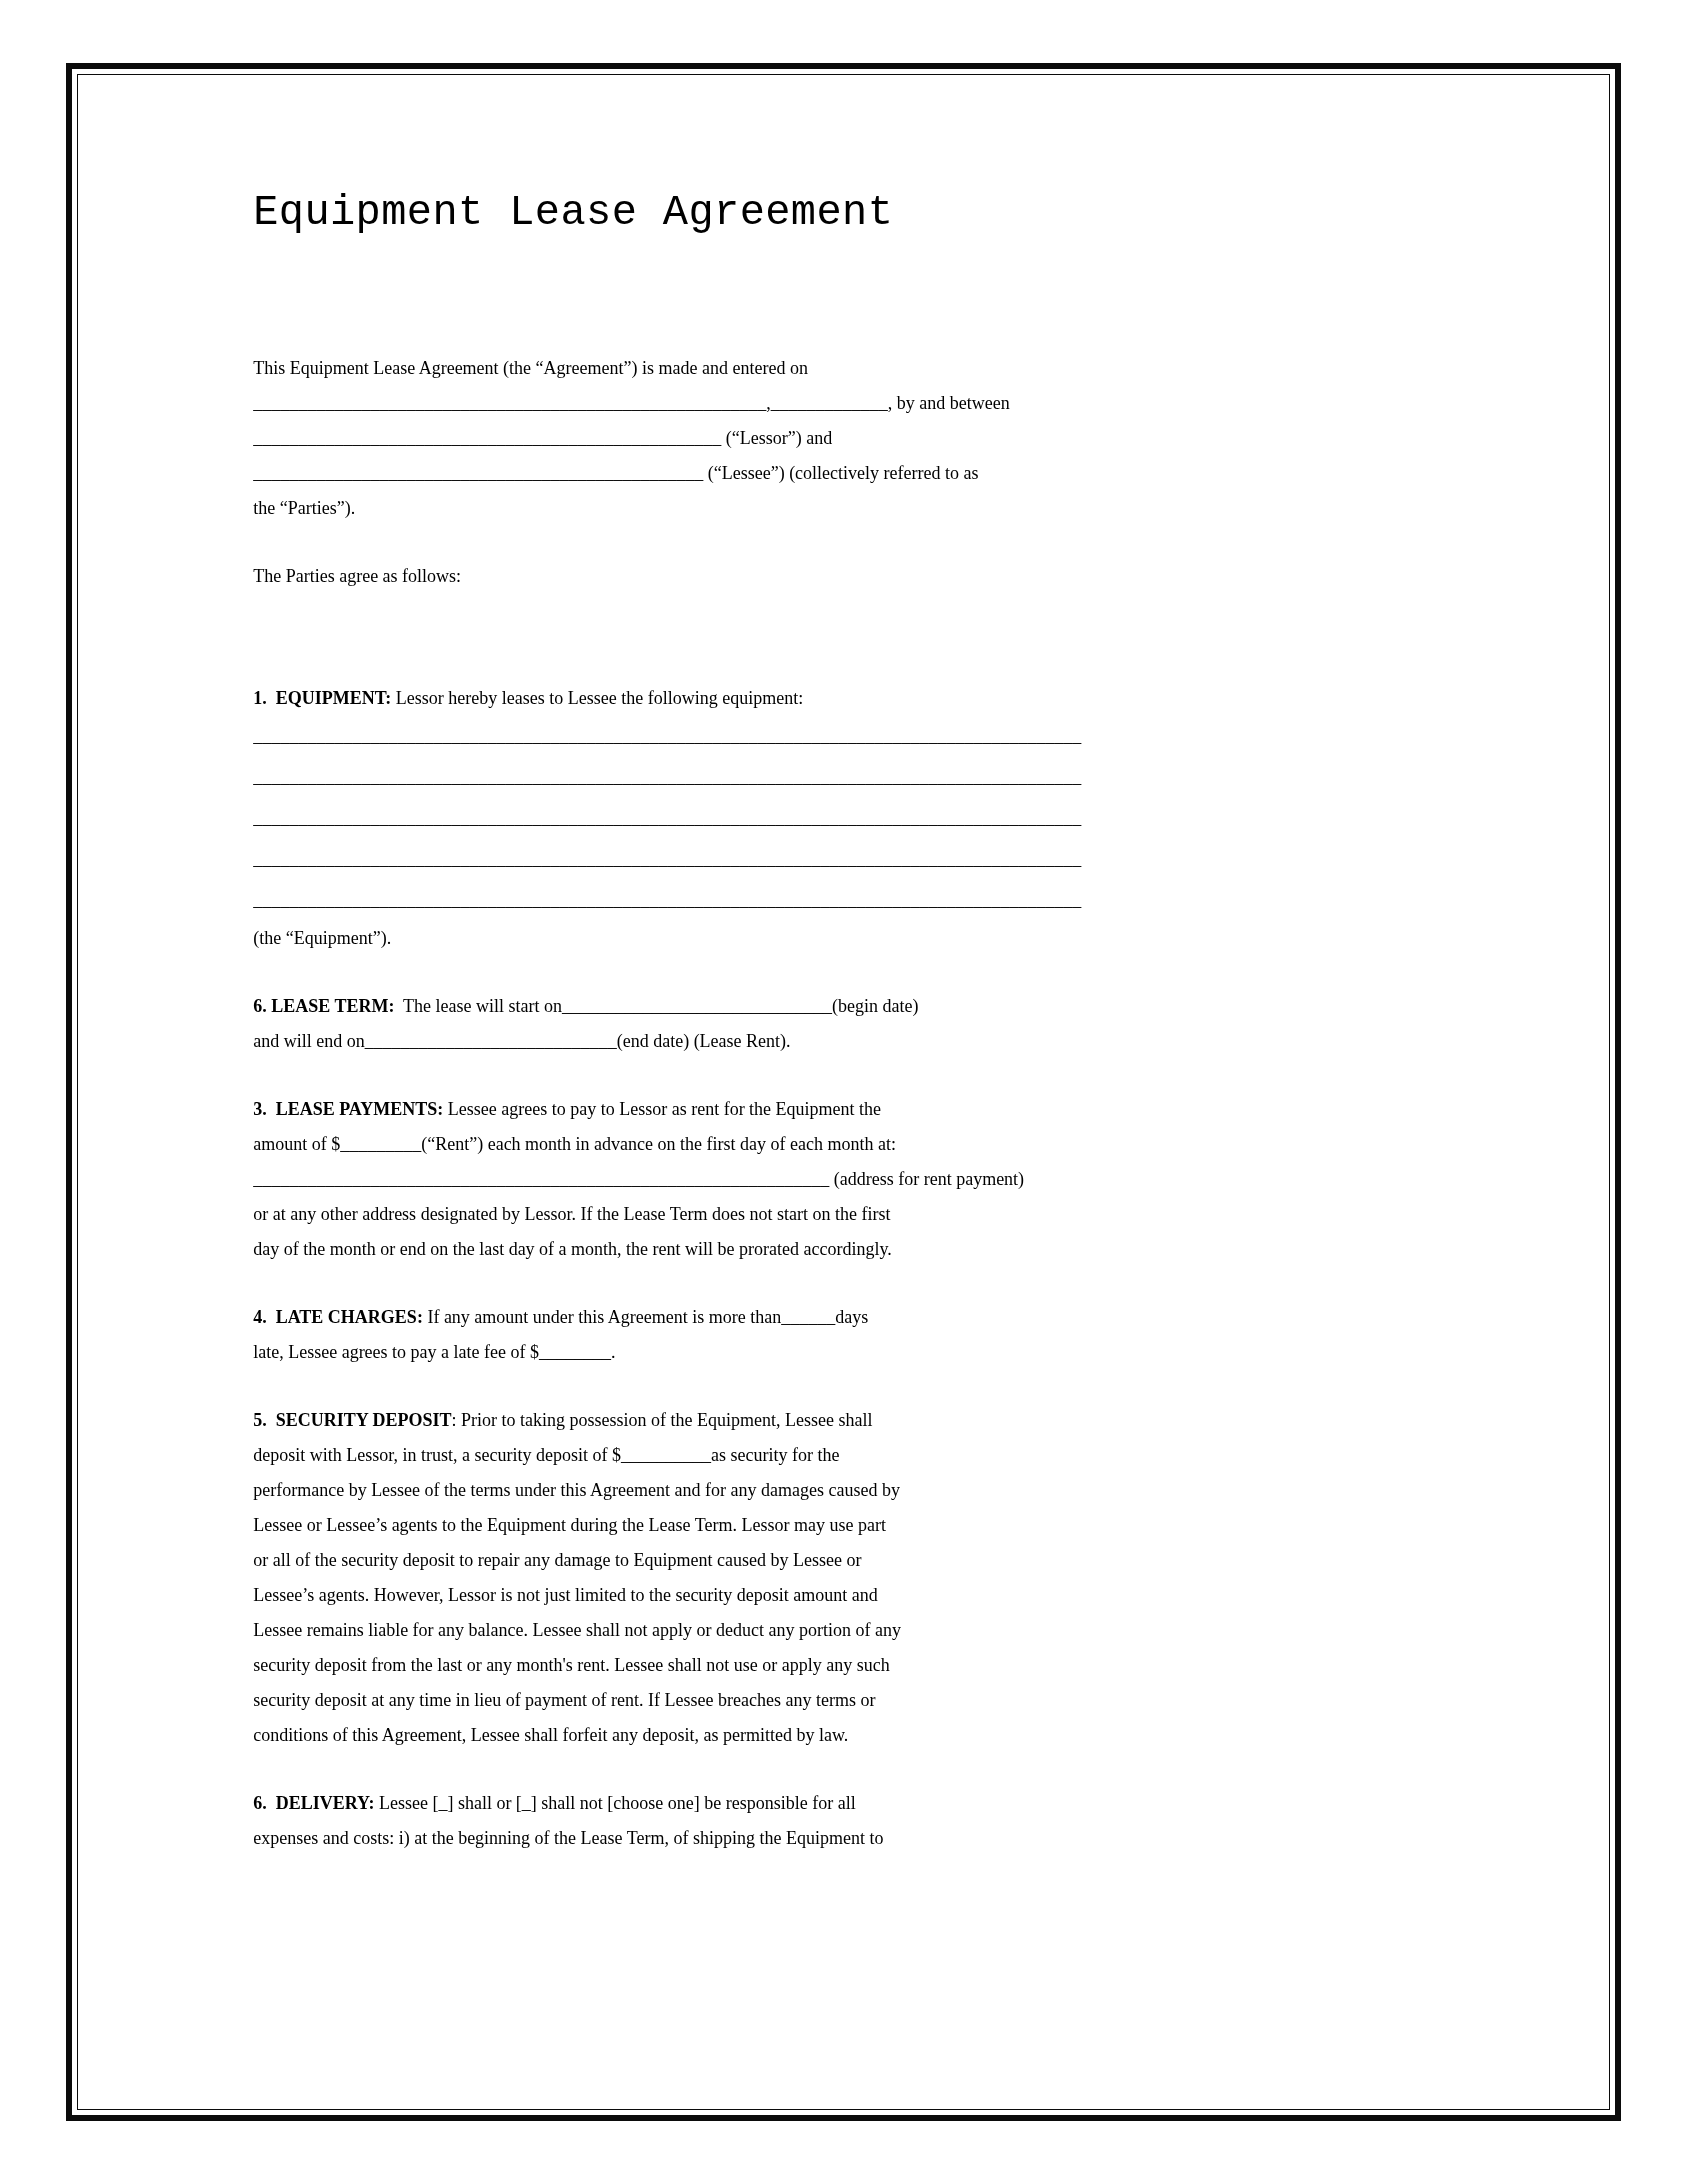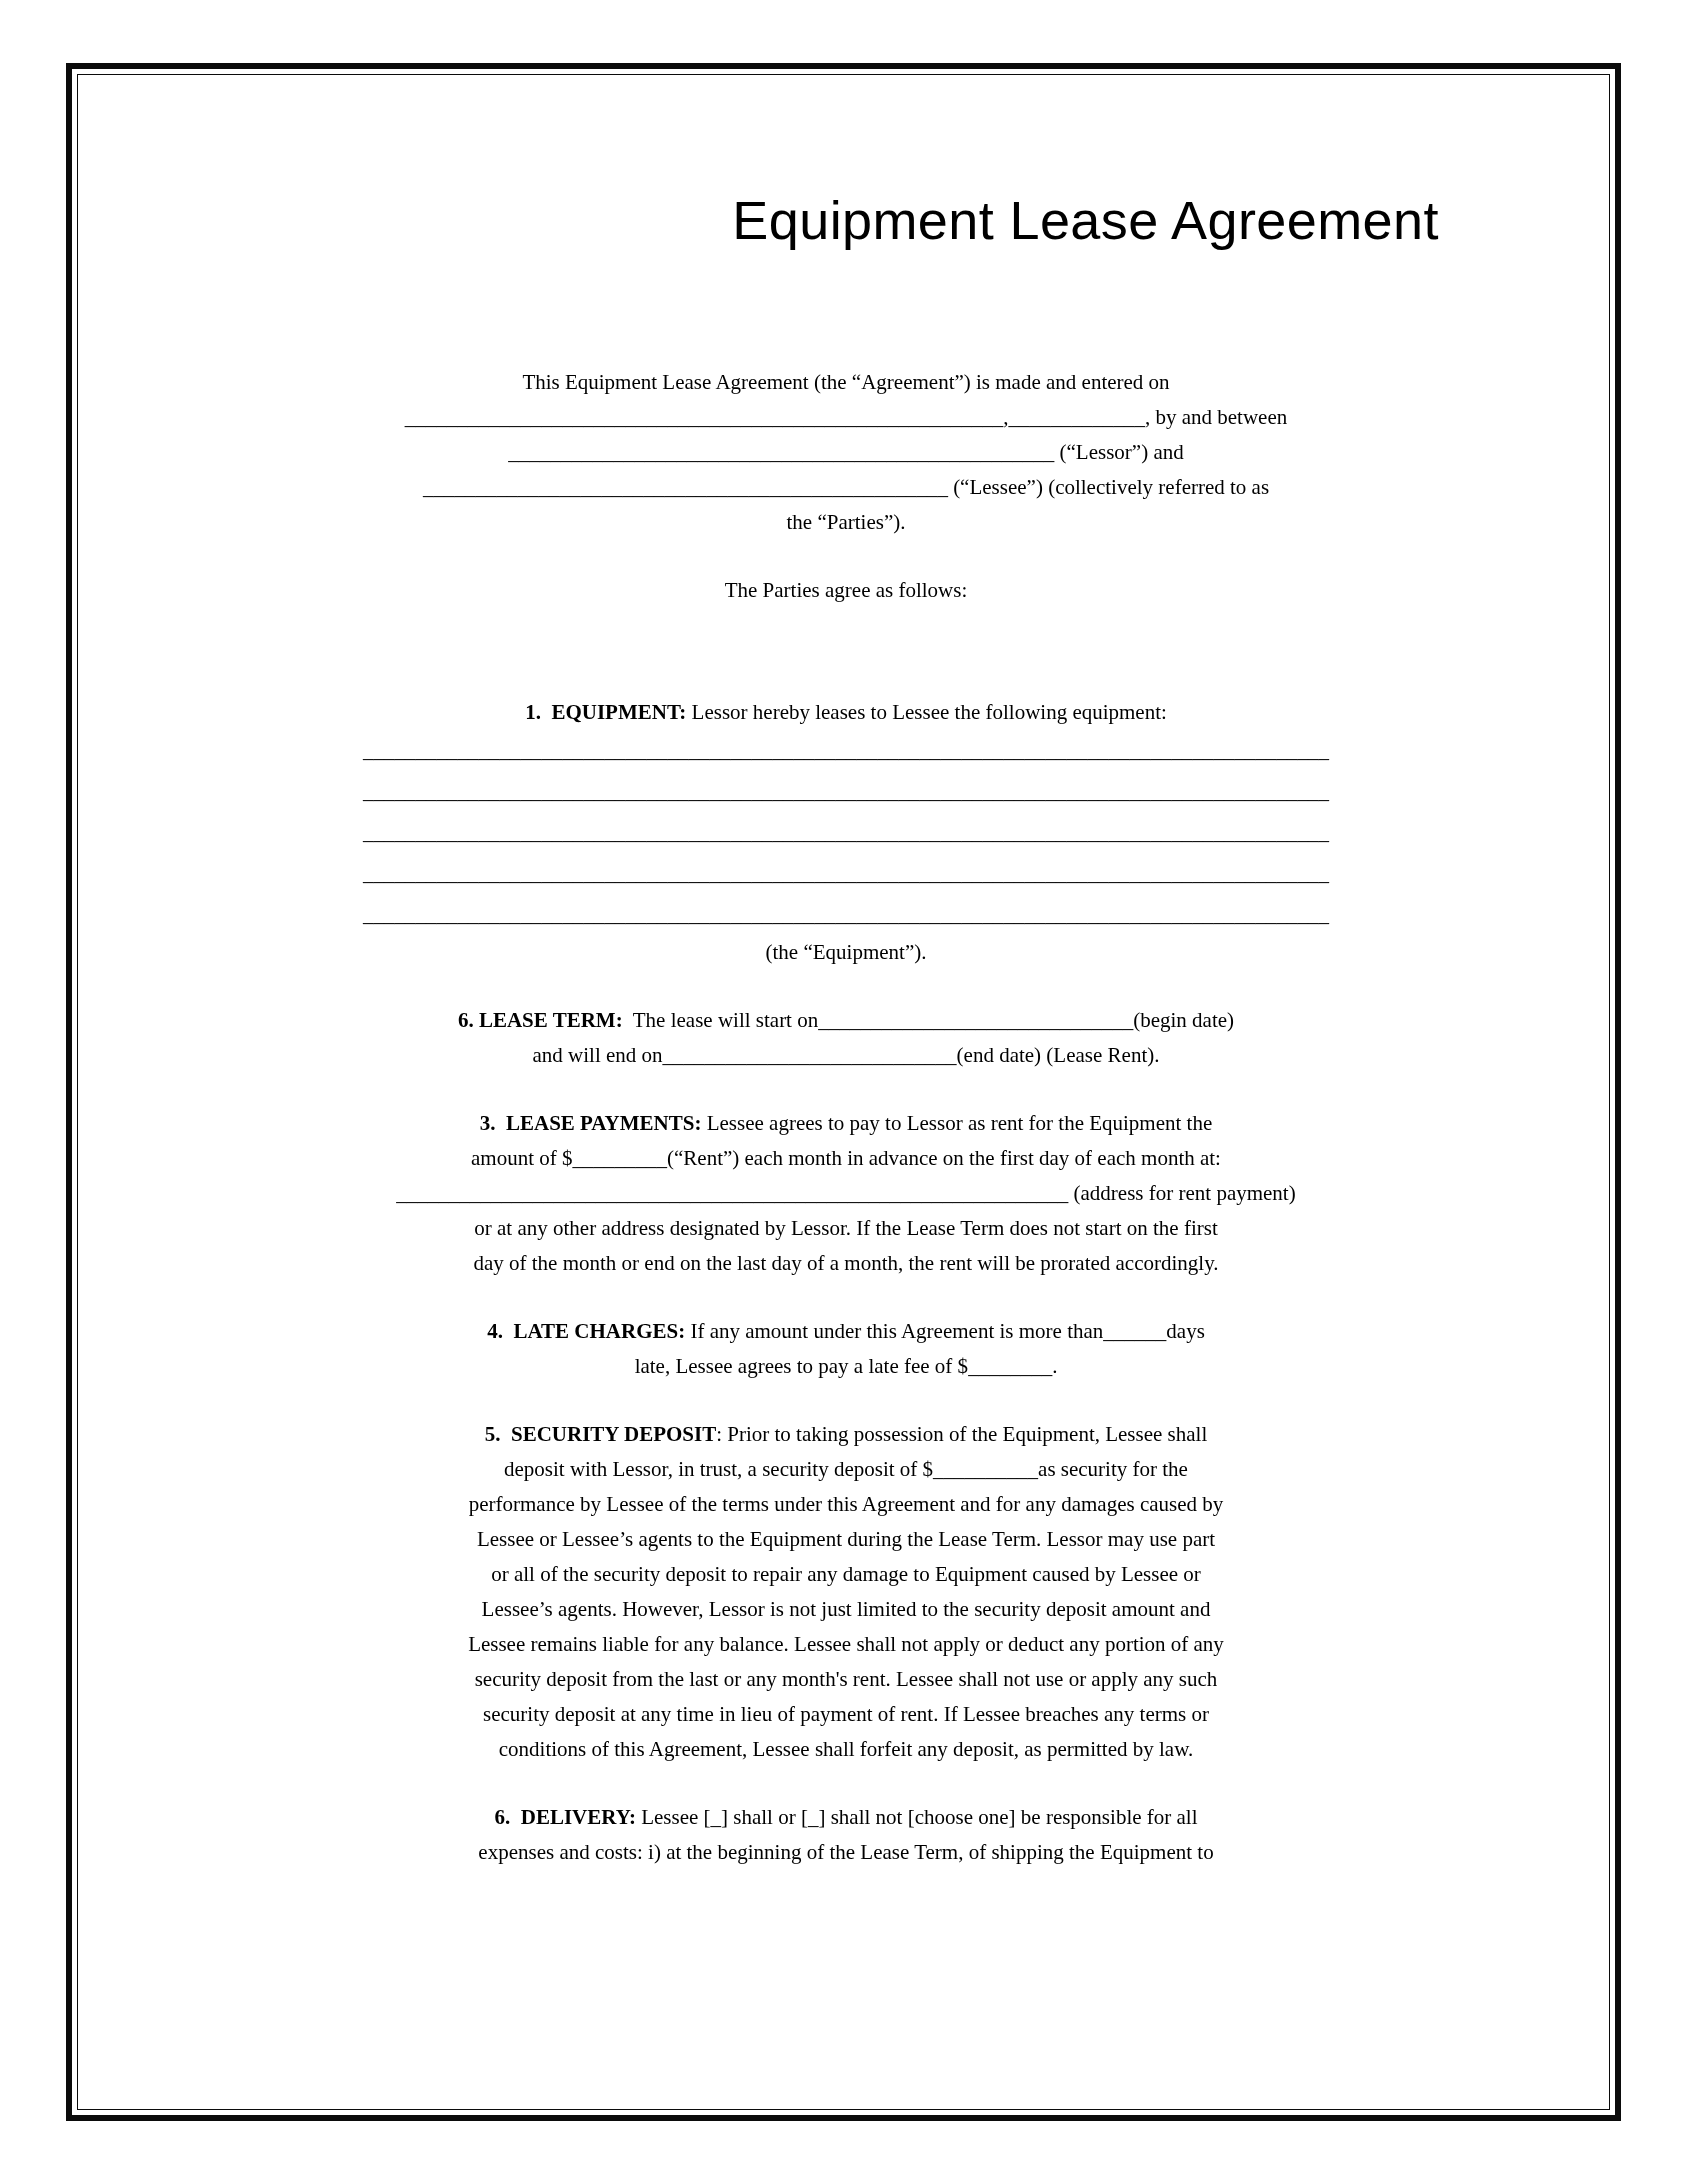--- a/index.html
+++ b/index.html
@@ -26,34 +26,33 @@
   .frame-inner {
     width: 100%;
     height: 100%;
     border: 1.7px solid #0b0b0b;
     overflow: hidden;
   }
   .content {
     padding: 114px 170px 0 175px;
   }
   .title {
-    font-size: 54px;
+    font-size: 42px;
     font-weight: 400;
-    text-align: right;
+    text-align: left;
     margin: 0 0 114px 0;
     letter-spacing: 0.4px;
-    font-family: Liberation Sans, sans-serif;
+    font-family: Liberation Mono, monospace;
   }
   .para {
-    font-size: 21px;
+    font-size: 18px;
     line-height: 35px;
     white-space: pre-wrap;
     margin: 0 0 33px 0;
     word-break: keep-all;
-    text-align: center;
   }
   .para.mb-lg { margin-bottom: 87px; }
   .b { font-weight: 700; }
   .i { }
   .blanks { line-height: 41px; }
 </style>
 </head>
 <body>
 
 <div class="frame-outer">

